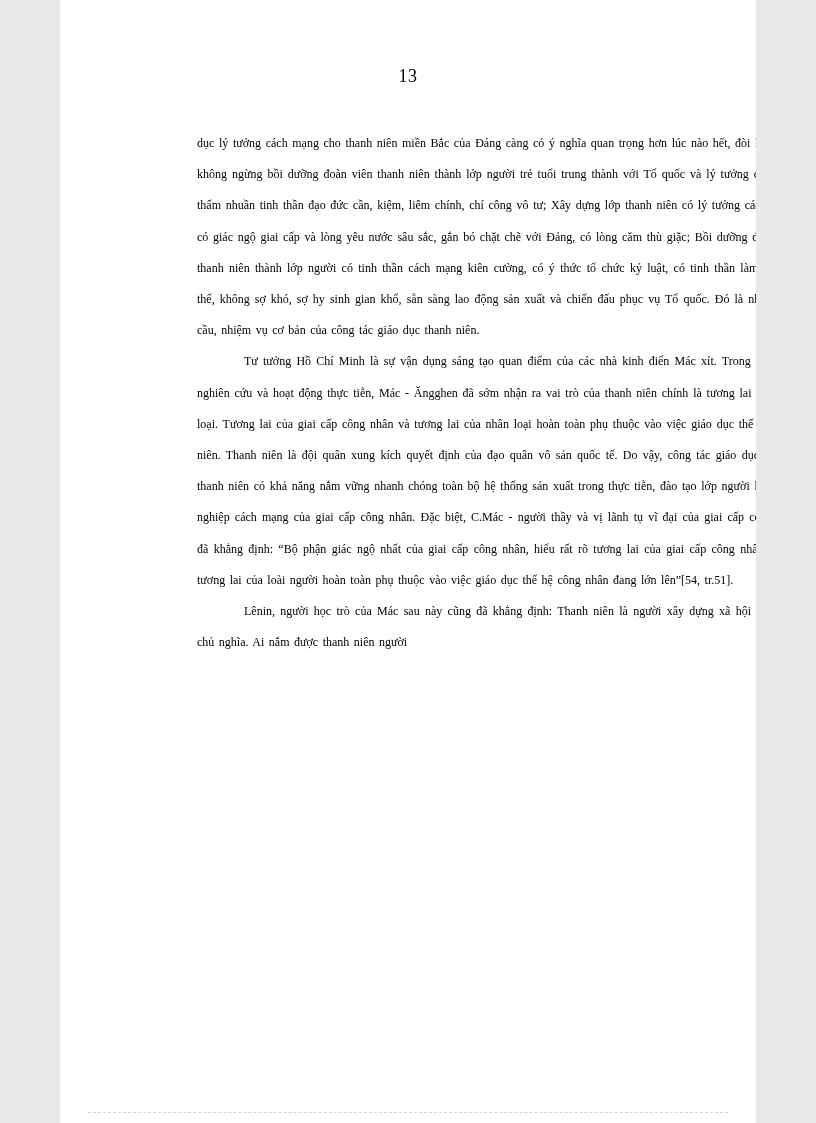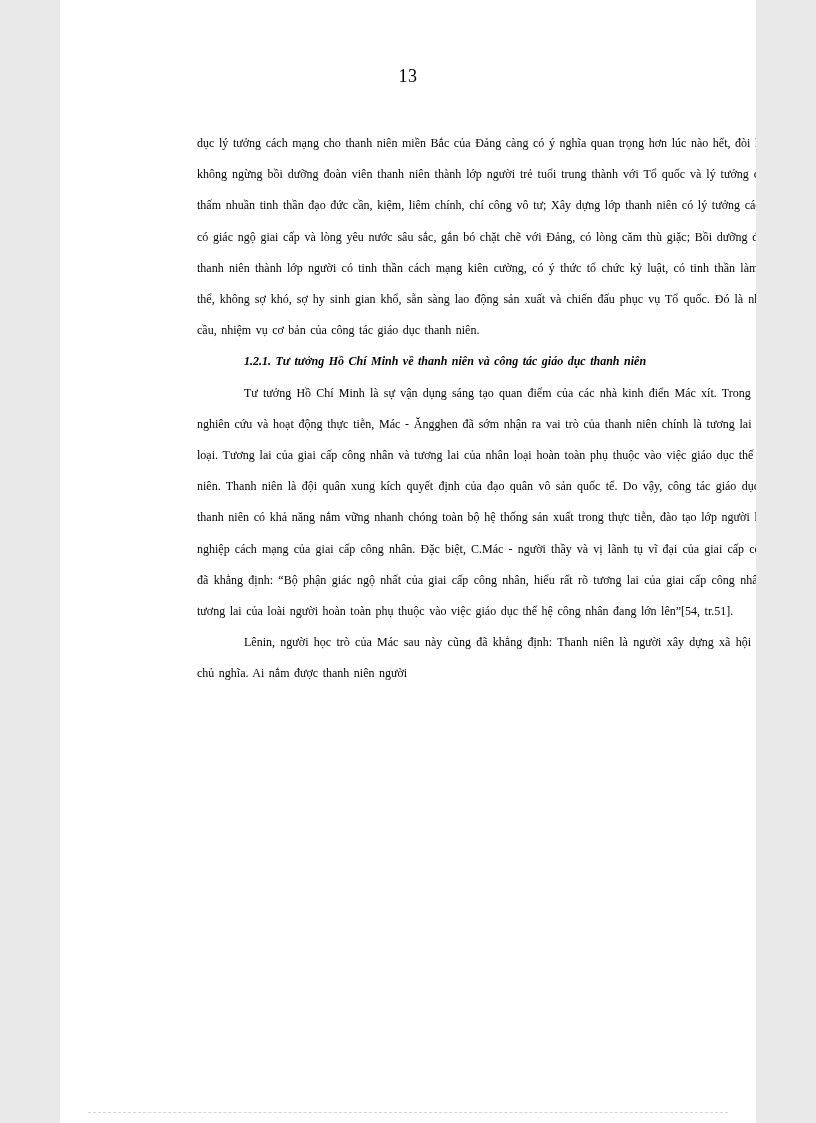--- a/index.html
+++ b/index.html
@@ -61,21 +61,20 @@
 
 <div class="page">
 
   <div class="page-number">13</div>
 
   <div class="content">
 
     <p class="para no-indent">dục lý tưởng cách mạng cho thanh niên miền Bắc của Đảng càng có ý nghĩa quan trọng hơn lúc nào hết, đòi hỏi Đảng không ngừng bồi dưỡng đoàn viên thanh niên thành lớp người trẻ tuổi trung thành với Tổ quốc và lý tưởng cộng sản, thấm nhuần tinh thần đạo đức cần, kiệm, liêm chính, chí công vô tư; Xây dựng lớp thanh niên có lý tưởng cách mạng, có giác ngộ giai cấp và lòng yêu nước sâu sắc, gắn bó chặt chẽ với Đảng, có lòng căm thù giặc; Bồi dưỡng đoàn viên thanh niên thành lớp người có tinh thần cách mạng kiên cường, có ý thức tổ chức kỷ luật, có tinh thần làm chủ tập thể, không sợ khó, sợ hy sinh gian khổ, sẵn sàng lao động sản xuất và chiến đấu phục vụ Tổ quốc. Đó là những yêu cầu, nhiệm vụ cơ bản của công tác giáo dục thanh niên.</p>
 
 
-    <p class="para subheading">1.2.1. Tư tưởng Hồ Chí Minh về thanh niên và công tác giáo dục thanh niên</p>
 
     <p class="para">Tư tưởng Hồ Chí Minh là sự vận dụng sáng tạo quan điểm của các nhà kinh điển Mác xít. Trong quá trình nghiên cứu và hoạt động thực tiễn, Mác - Ăngghen đã sớm nhận ra vai trò của thanh niên chính là tương lai của nhân loại. Tương lai của giai cấp công nhân và tương lai của nhân loại hoàn toàn phụ thuộc vào việc giáo dục thế hệ thanh niên. Thanh niên là đội quân xung kích quyết định của đạo quân vô sản quốc tế. Do vậy, công tác giáo dục sẽ giúp thanh niên có khả năng nắm vững nhanh chóng toàn bộ hệ thống sản xuất trong thực tiễn, đào tạo lớp người kế tục sự nghiệp cách mạng của giai cấp công nhân. Đặc biệt, C.Mác - người thầy và vị lãnh tụ vĩ đại của giai cấp công nhân đã khẳng định: “Bộ phận giác ngộ nhất của giai cấp công nhân, hiểu rất rõ tương lai của giai cấp công nhân, tức là tương lai của loài người hoàn toàn phụ thuộc vào việc giáo dục thế hệ công nhân đang lớn lên”[54, tr.51].</p>
 
     <p class="para">Lênin, người học trò của Mác sau này cũng đã khẳng định: Thanh niên là người xây dựng xã hội cộng sản chủ nghĩa. Ai nắm được thanh niên người</p>
 
   </div>
 
   <div class="footer-rule"></div>
 
 </div>

